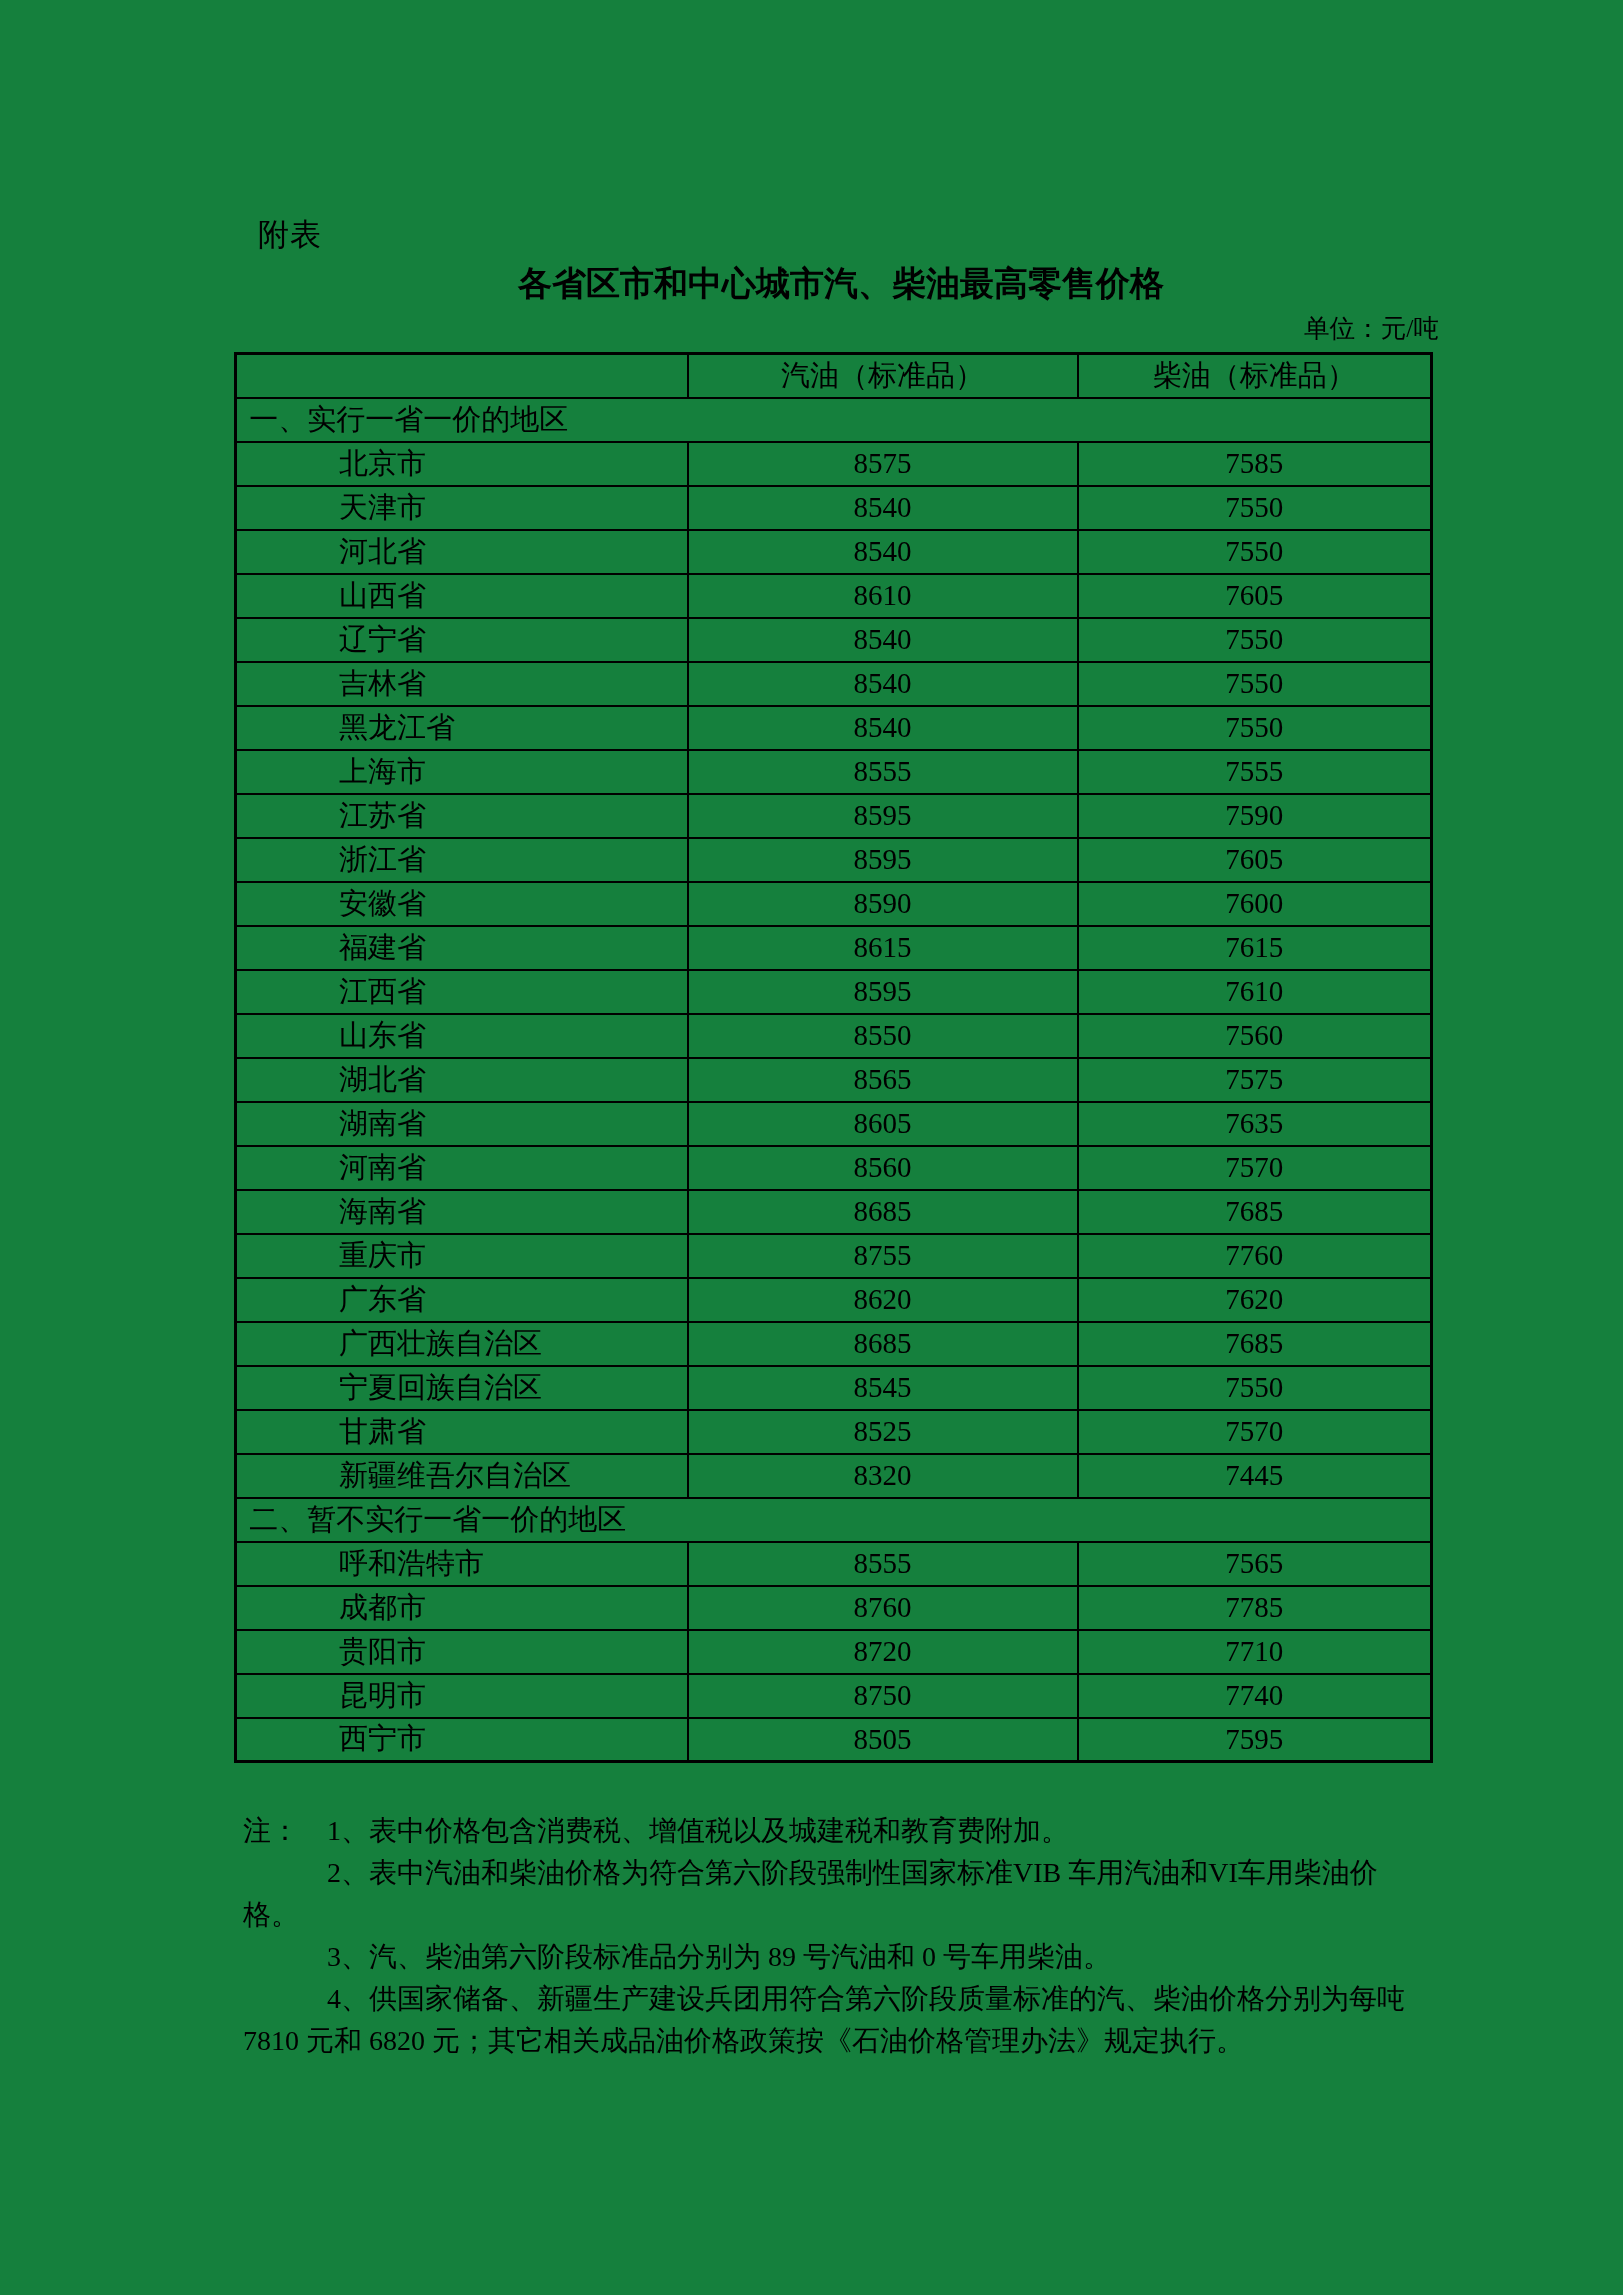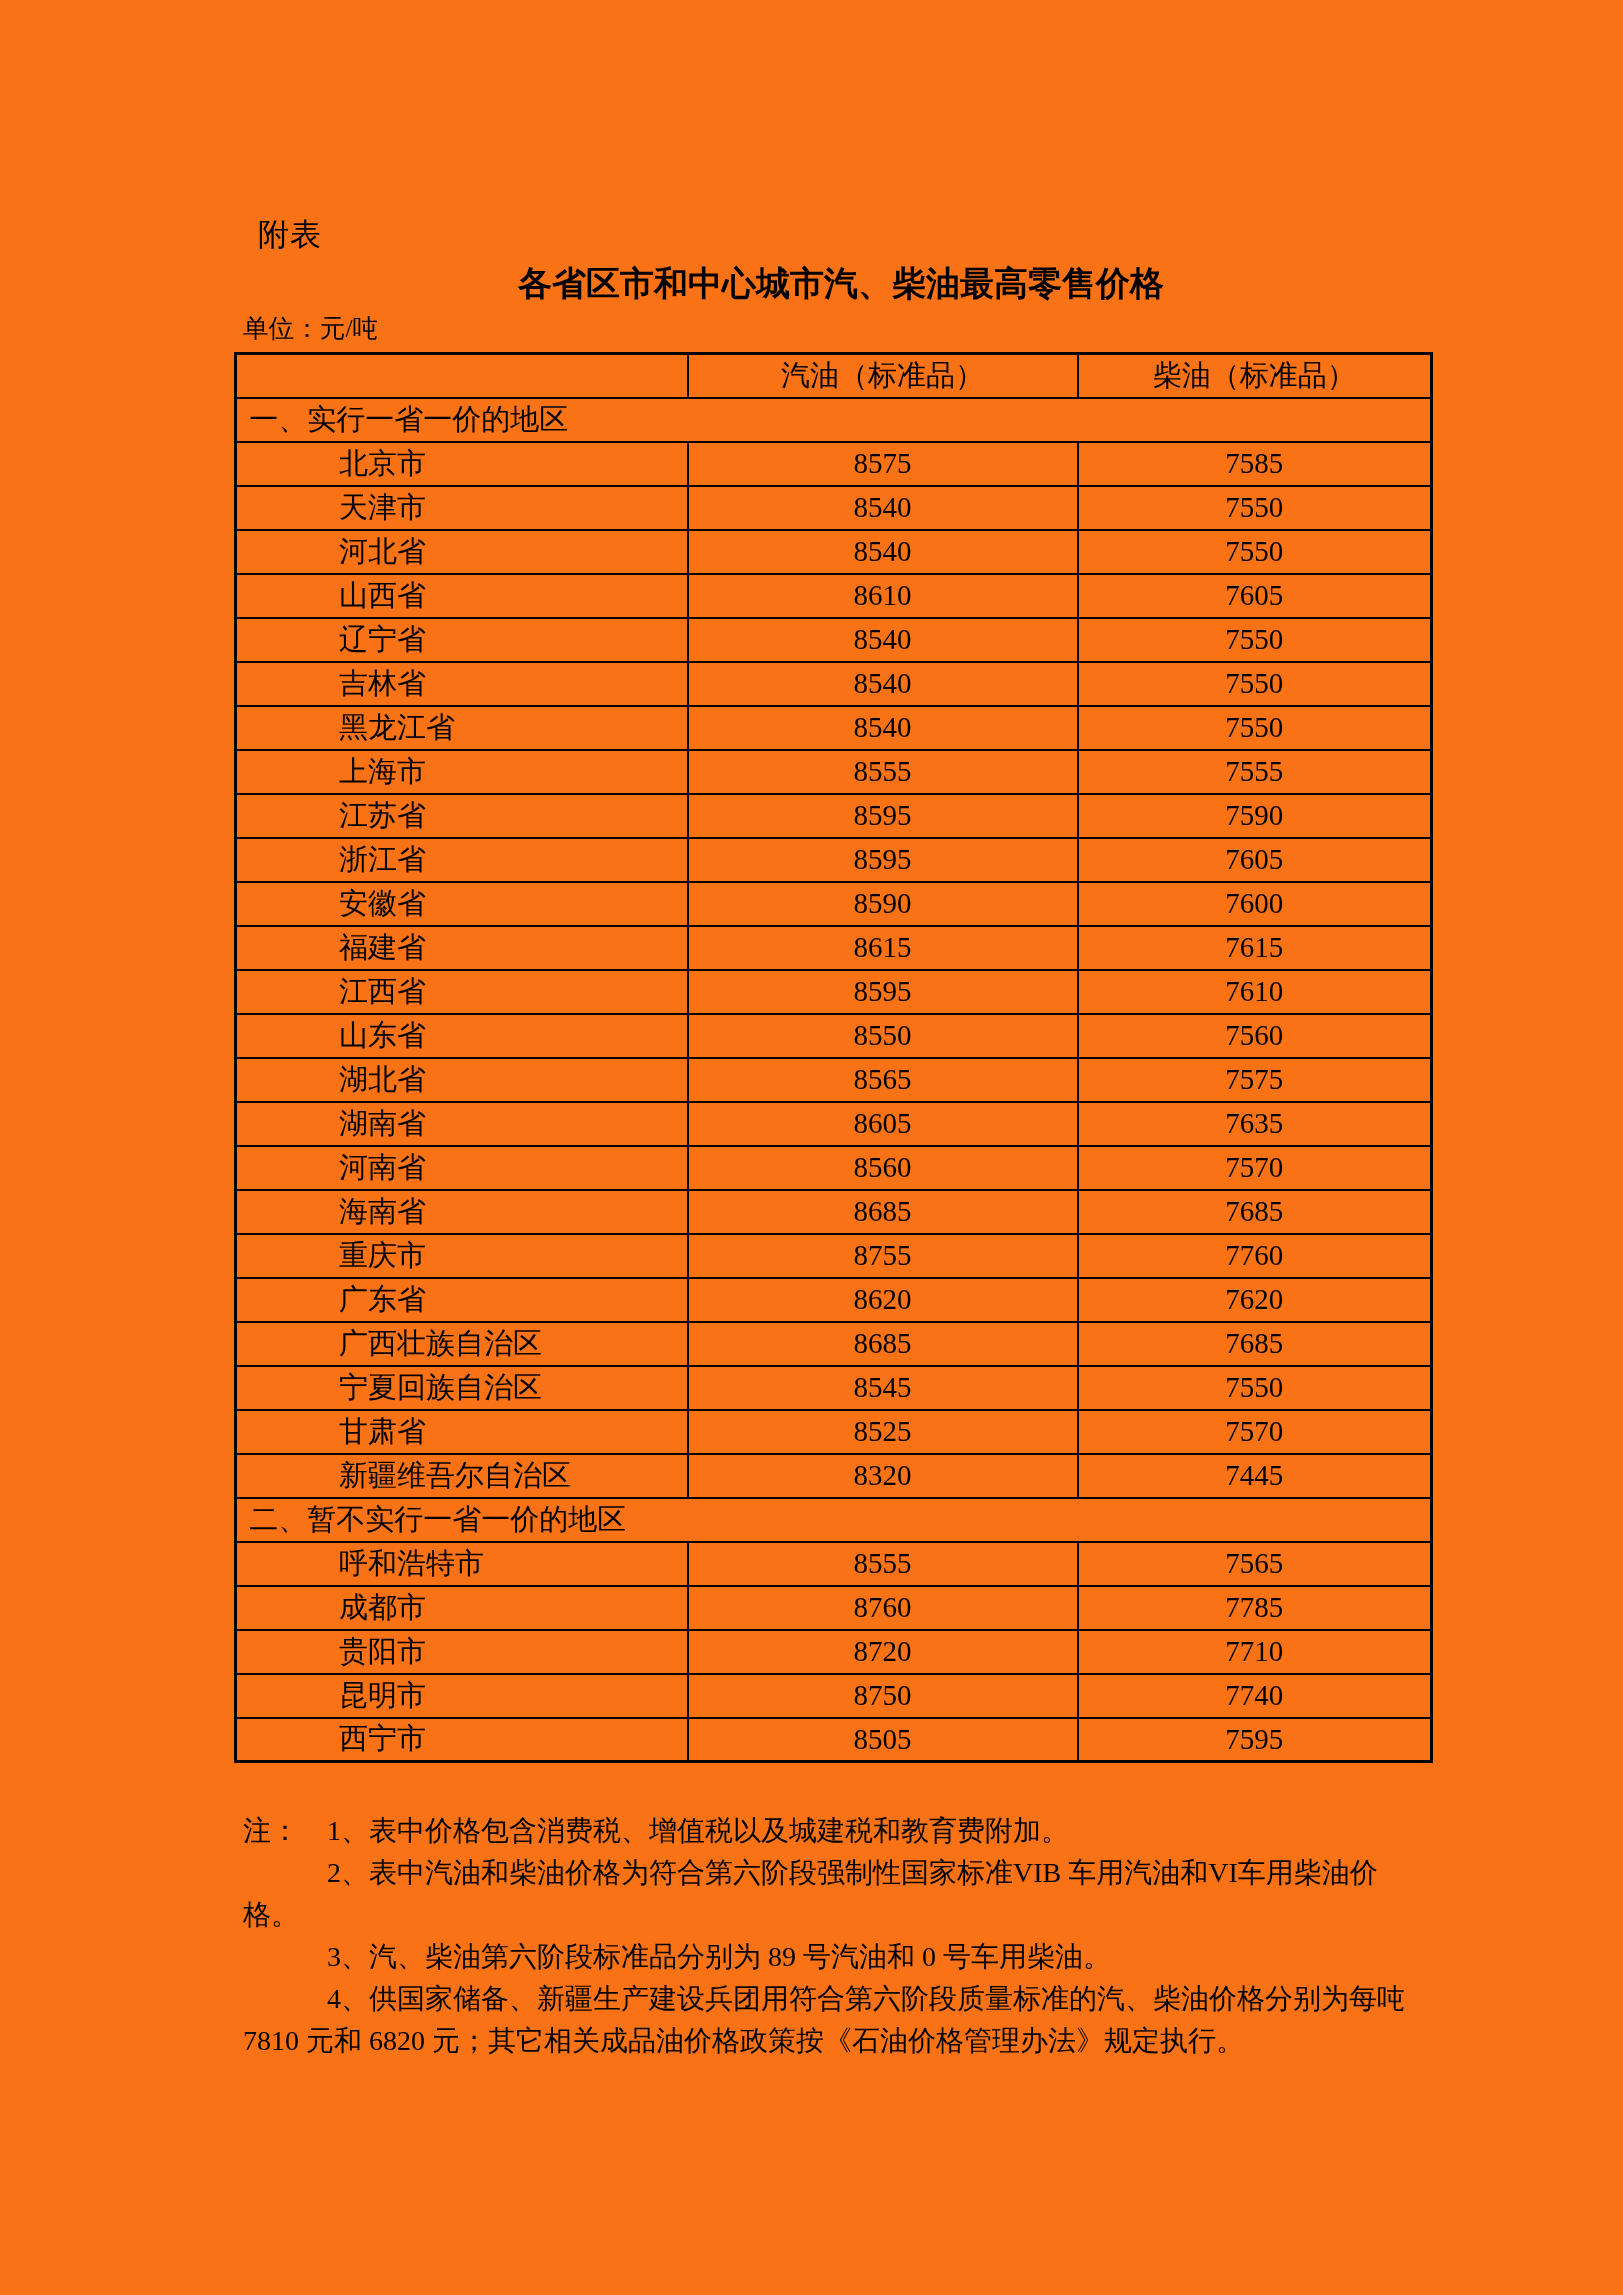--- a/index.html
+++ b/index.html
@@ -1,21 +1,21 @@
 <!DOCTYPE html>
 <html style="font-size:8.2px"><head>
 <meta charset="utf-8">
 <style>
   * { margin: 0; padding: 0; box-sizing: border-box; }
   html, body { background: #ffffff; }
   .page {
     position: relative;
     width: 1623px;
     height: 2295px;
-    background: #f97316;
+    background: #15803d;
     color: #000000;
     font-family: "Liberation Serif", "DejaVu Serif", serif;
     overflow: hidden;
   }
   .appendix {
     position: absolute;
     left: 258px;
     top: 214px;
     font-size: 31px;
     line-height: 1.35;
@@ -30,20 +30,21 @@
     font-size: 34px;
     font-weight: bold;
     font-family: Liberation Mono, monospace;
     line-height: 1.2;
   }
   .unit {
     position: absolute;
     left: 243px;
     top: 312px;
     width: 1196px;
+    text-align: right;
     font-size: 25.6px;
     line-height: 1.3;
   }
   table.price-table {
     position: absolute;
     left: 234px;
     top: 352px;
     width: 1196px;
     border-collapse: collapse;
     table-layout: fixed;

